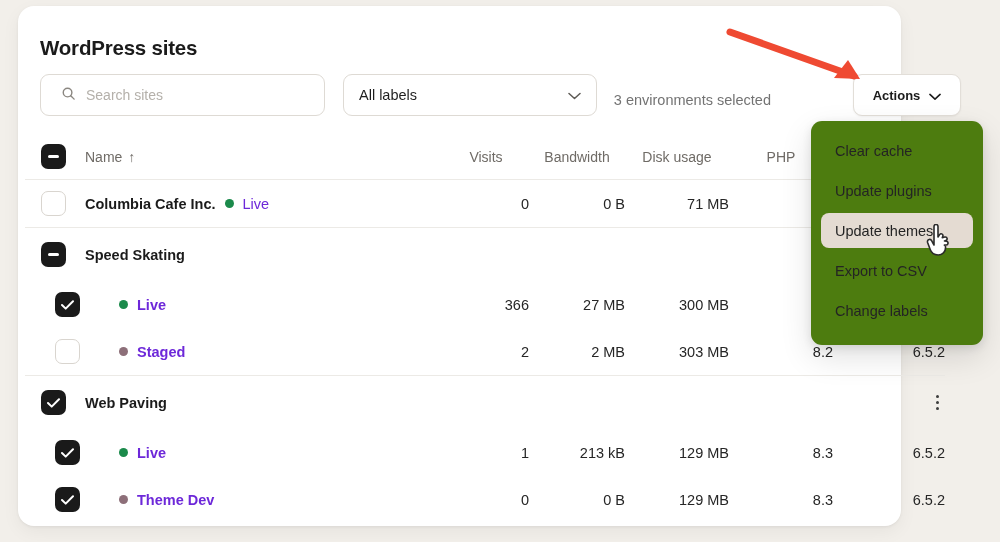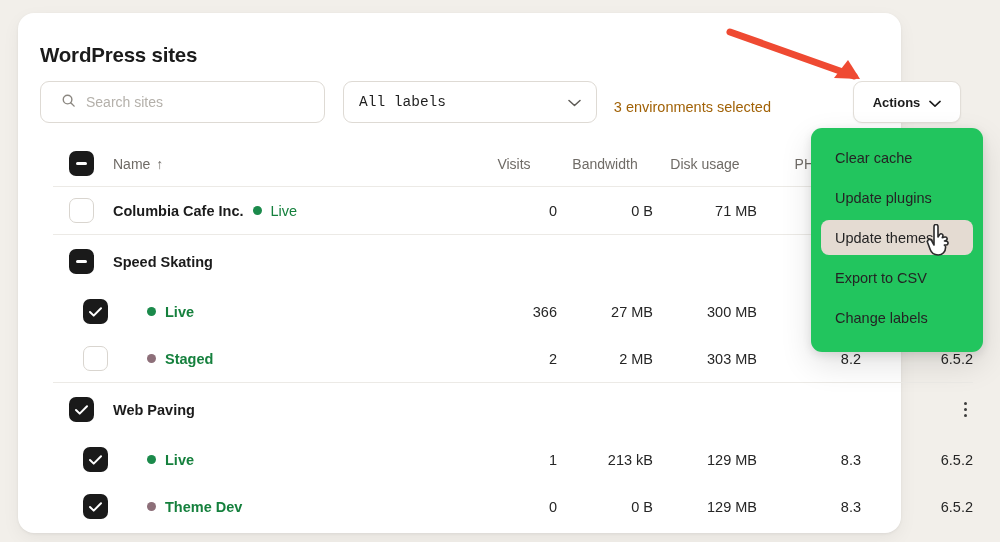--- a/index.html
+++ b/index.html
@@ -16,21 +16,20 @@
   #card {
     position: absolute;
     left: 18px;
     top: 6px;
     width: 883px;
     height: 520px;
     background: #ffffff;
     border-radius: 16px;
     box-shadow: 0 1px 3px rgba(0,0,0,0.06), 0 6px 18px rgba(0,0,0,0.05);
     overflow: visible;
-    margin-top: 7px;
   }
 
   
   .page-title {
     position: absolute;
     left: 22px;
     top: 30px;
     font-size: 20.5px;
     font-weight: bold;
     color: #1b1b1b;
@@ -66,29 +65,28 @@
     border-radius: 9px;
     background: #fff;
     display: flex;
     align-items: center;
     justify-content: space-between;
     padding: 0 15px;
   }
   .labels-select .sel-val {
     font-size: 14.5px;
     color: #1e1e1e;
-    font-family: Liberation Mono, monospace;
   }
 
   .env-selected {
     position: absolute;
     right: 130px;
     top: 86px;
     font-size: 14.5px;
-    color: #a16207;
+    color: #737373;
     white-space: nowrap;
   }
 
   .actions-btn {
     position: absolute;
     left: 835px;
     top: 68px;
     width: 108px;
     height: 42px;
     border: 1px solid #e2ded8;
@@ -102,21 +100,21 @@
   }
   .actions-btn .a-label {
     font-size: 13px;
     font-weight: bold;
     color: #1b1b1b;
   }
 
   .chev { display: block; }
 
   
-  .table { position: absolute; left: 35px; top: 128px; width: 920px; }
+  .table { position: absolute; left: 7px; top: 128px; width: 920px; }
 
   .thead {
     display: flex;
     align-items: center;
     height: 46px;
     border-bottom: 1px solid #eceae6;
   }
   .row {
     display: flex;
     align-items: center;
@@ -137,21 +135,21 @@
   .c-wp     { width: 112px; }
 
   .th {
     font-size: 14px;
     color: #6f6b66;
     text-align: center;
   }
   .th-name { text-align: left; font-size: 14px; color: #6f6b66; display:flex; gap:6px; align-items:center;}
 
   .site-name { font-size: 14.5px; font-weight: bold; color: #1b1b1b; }
-  .env-name  { font-size: 14.5px; color: #15803d; }
+  .env-name  { font-size: 14.5px; color: #6d28d9; }
   .env-name.b { font-weight: bold; }
 
   .dot { width: 9px; height: 9px; border-radius: 50%; flex: none; }
 
   
   .cb {
     width: 25px; height: 25px;
     border-radius: 7px;
     display: flex; align-items: center; justify-content: center;
     flex: none;
@@ -167,21 +165,21 @@
     align-items: center;
   }
   .kebab i { width: 3.2px; height: 3.2px; border-radius: 50%; background: #3d3d3d; display:block; }
 
   
   .menu {
     position: absolute;
     left: 793px;
     top: 115px;
     width: 172px;
-    background: #22c55e;
+    background: #4d7c0f;
     border-radius: 11px;
     box-shadow: 0 3px 10px rgba(0,0,0,0.10), 0 12px 32px rgba(0,0,0,0.12);
     padding: 12px 10px;
     z-index: 40;
   }
   .menu-item {
     height: 35px;
     display: flex;
     align-items: center;
     padding: 0 14px;

